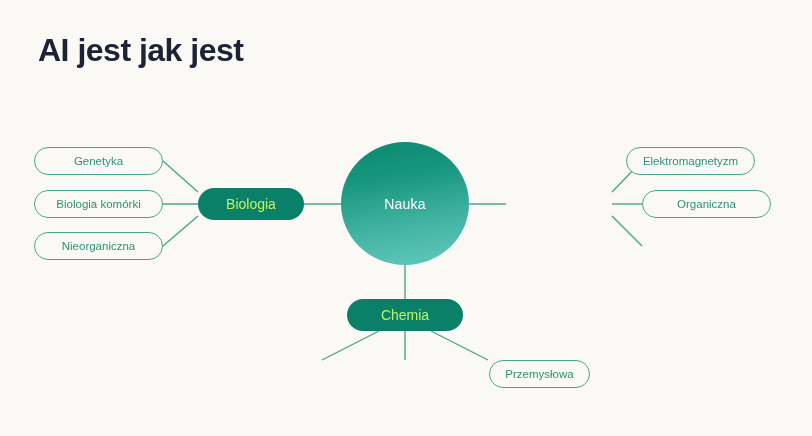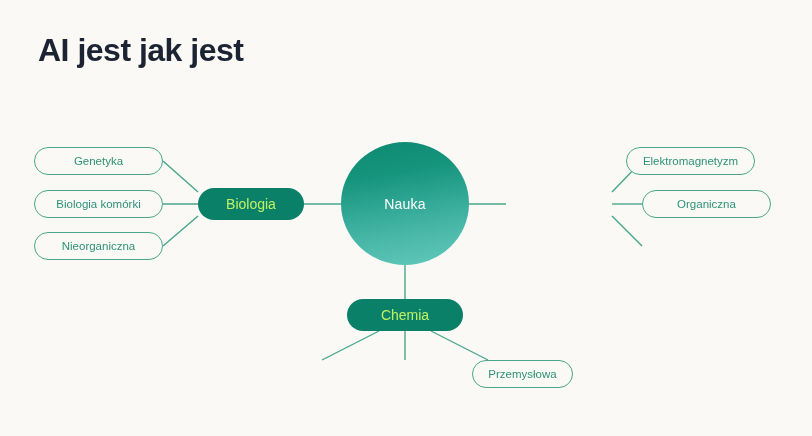--- a/index.html
+++ b/index.html
@@ -125,17 +125,17 @@
     <span>Elektromagnetyzm</span>
   </div>
 
   <div class="node node-leaf" style="left:642px; top:190px; width:129px;">
     <span>Organiczna</span>
   </div>
 
 
 
 
-  <div class="node node-leaf" style="left:472px; top:360px; width:101px;">
+  <div class="node node-leaf" style="left:489px; top:360px; width:101px;">
     <span>Przemysłowa</span>
   </div>
 
 </div>
 
 </body></html>

